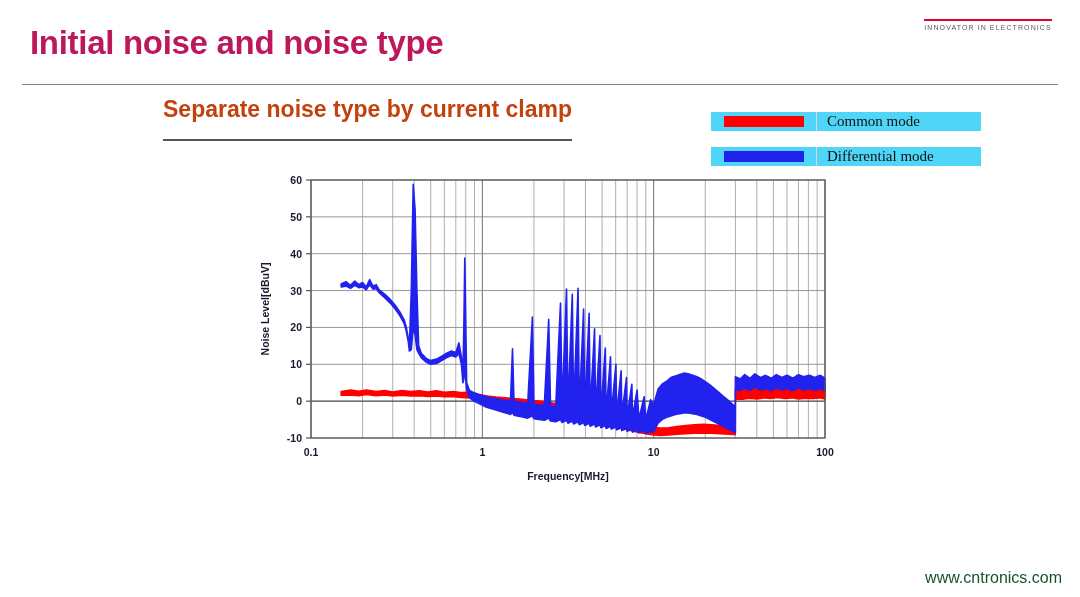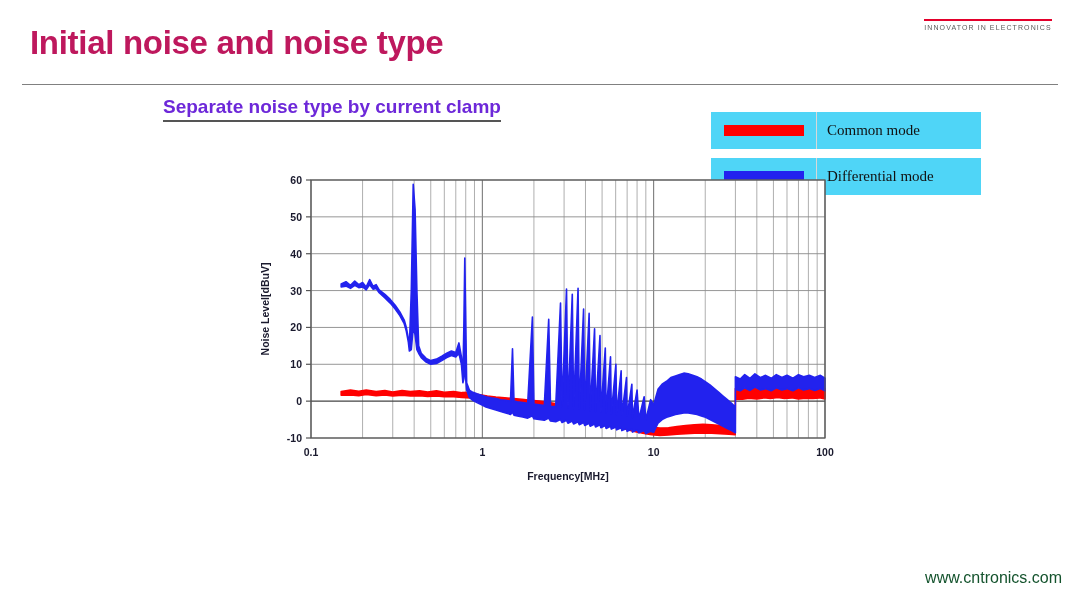--- a/index.html
+++ b/index.html
@@ -30,30 +30,30 @@
   }
   .logo-rule{width:128px;height:2px;background:#E3002B;margin:1px auto 3px auto;}
   .logo-tag{
     font-size:7px;color:#5a5a5a;letter-spacing:1.1px;
     text-align:center;white-space:nowrap;
   }
 
   
   .subtitle{
     position:absolute;left:163px;top:96px;
-    font-size:19px;font-weight:bold;color:#6d28d9;
-    border-bottom:2px solid #555;padding-bottom:2px;
+    font-size:23px;font-weight:bold;color:#c2410c;
+    border-bottom:2px solid #555;padding-bottom:16px;
     white-space:nowrap;
   }
 
   
   .legend{position:absolute;left:711px;top:112px;width:270px;}
   .legend-row{
     display:flex;align-items:center;background:#4FD5F7;
-    height:37px;margin-bottom:9px;
+    height:19px;margin-bottom:16px;
   }
   .legend-swatch-cell{
     width:106px;height:100%;display:flex;align-items:center;justify-content:center;
     border-right:1px solid #d8d8d8;box-sizing:border-box;
   }
   .legend-swatch{width:80px;height:11px;}
   .legend-label{
     font-family:"Liberation Serif",serif;font-size:15px;color:#111;
     padding-left:10px;white-space:nowrap;
   }

